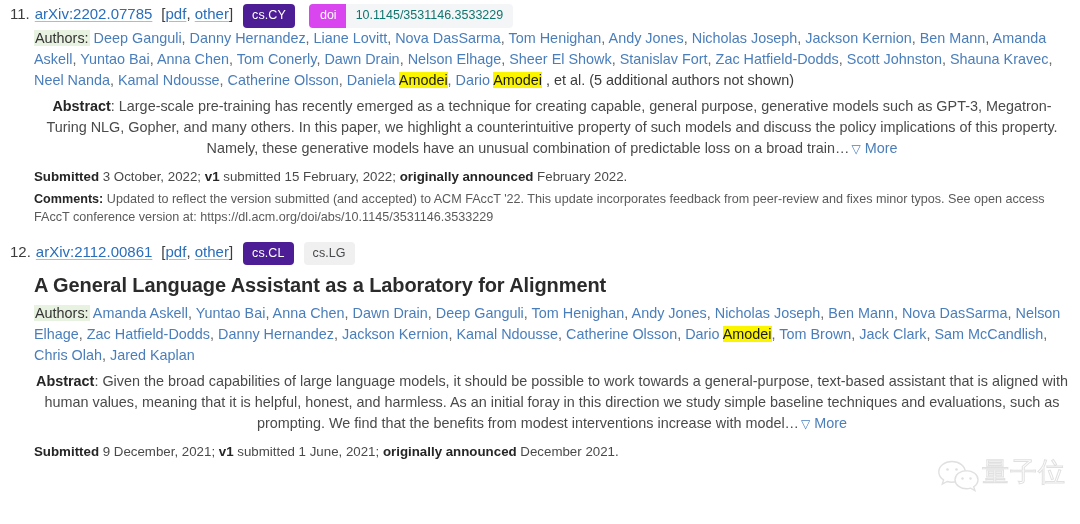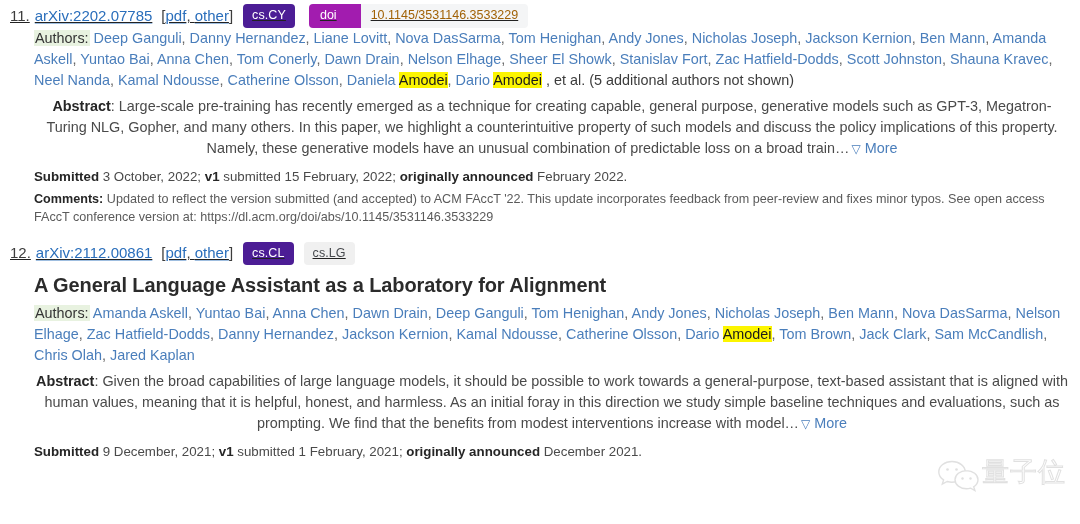--- a/index.html
+++ b/index.html
@@ -21,25 +21,23 @@
   }
 
   .result-entry {
     position: relative;
   }
   #entry-1 { margin-bottom: 16px; }
 
   
   .entry-head {
     display: flex;
-    align-items: center;
     font-size: 15px;
     line-height: 20px;
     white-space: nowrap;
-    text-decoration: underline;
   }
   .entry-index {
     color: #3c3c3c;
     margin-right: 5px;
     font-size: 15px;
   }
   .arxiv-id {
     color: #2a6ebb;
     text-decoration: underline;
     text-decoration-color: rgba(42,110,187,.45);
@@ -82,28 +80,28 @@
 
   .doi-wrap {
     display: inline-flex;
     align-items: stretch;
     margin-left: 14px;
     border-radius: 4px;
     overflow: hidden;
     font-size: 12.5px;
   }
   .doi-label {
-    background: #a21caf;
+    background: #d946ef;
     color: #ffffff;
-    padding: 5px 24px 6px 11px;
+    padding: 5px 9px 6px 11px;
     line-height: 1;
   }
   .doi-value {
     background: #f4f5f6;
-    color: #a16207;
+    color: #0f766e;
     padding: 5px 10px 6px 10px;
     line-height: 1;
     cursor: pointer;
   }
 
   
   .entry-body { padding-left: 24px; }
 
   .title {
     font-size: 20px;
@@ -256,21 +254,21 @@
       </div>
 
       <div class="line abstract-block">
         <span class="label-bold">Abstract</span><span>: Given the broad capabilities of large language models, it should be possible to work towards a general-purpose, text-based assistant that is aligned with human values, meaning that it is helpful, honest, and harmless. As an initial foray in this direction we study simple baseline techniques and evaluations, such as prompting. We find that the benefits from modest interventions increase with model…</span><a class="more-link"><span class="tri">▽</span> <span>More</span></a>
       </div>
 
       <div class="submitted-block">
         <span class="label-bold">Submitted</span>
         <span>9 December, 2021;</span>
         <span class="label-bold">v1</span>
-        <span>submitted 1 February, 2021;</span>
+        <span>submitted 1 June, 2021;</span>
         <span class="label-bold">originally announced</span>
         <span>December 2021.</span>
       </div>
 
     </div>
   </div>
 
 </div>
 
 <div class="watermark">

